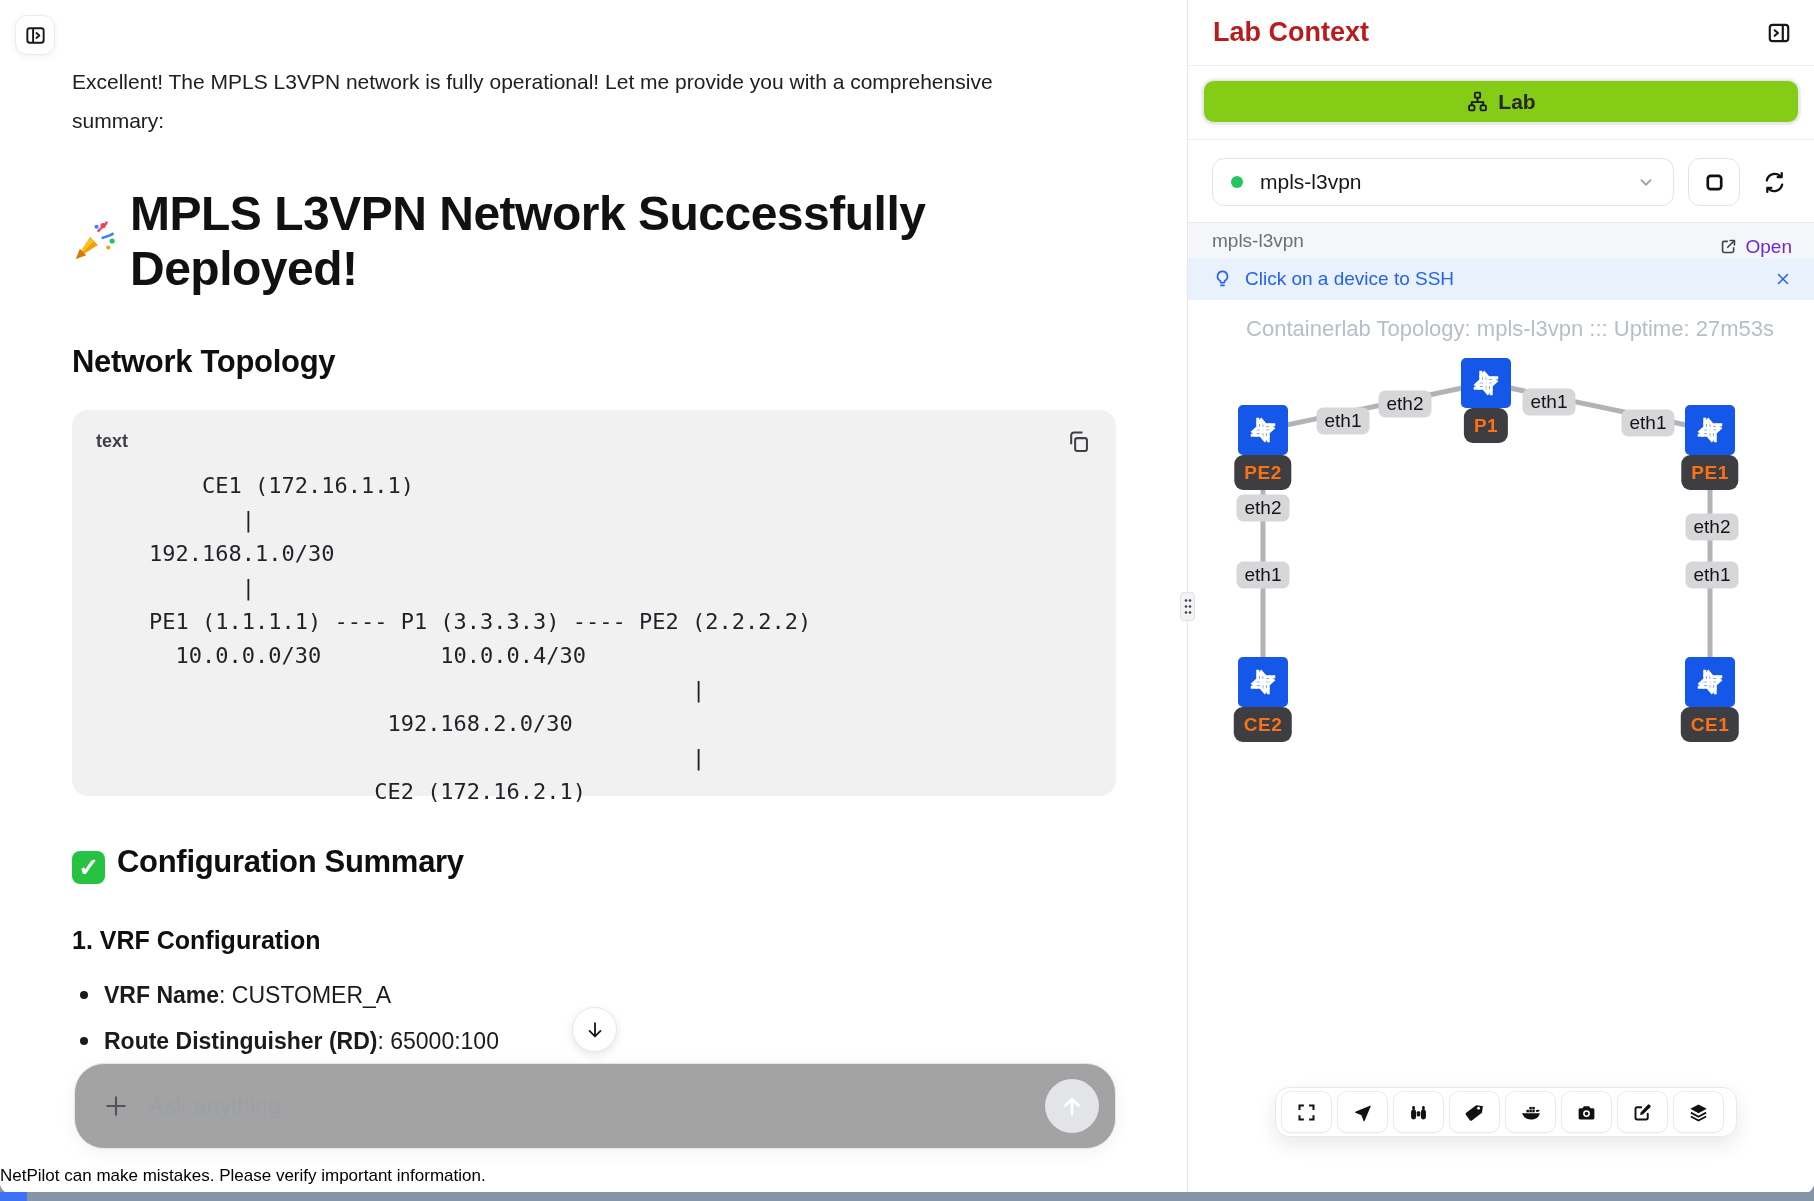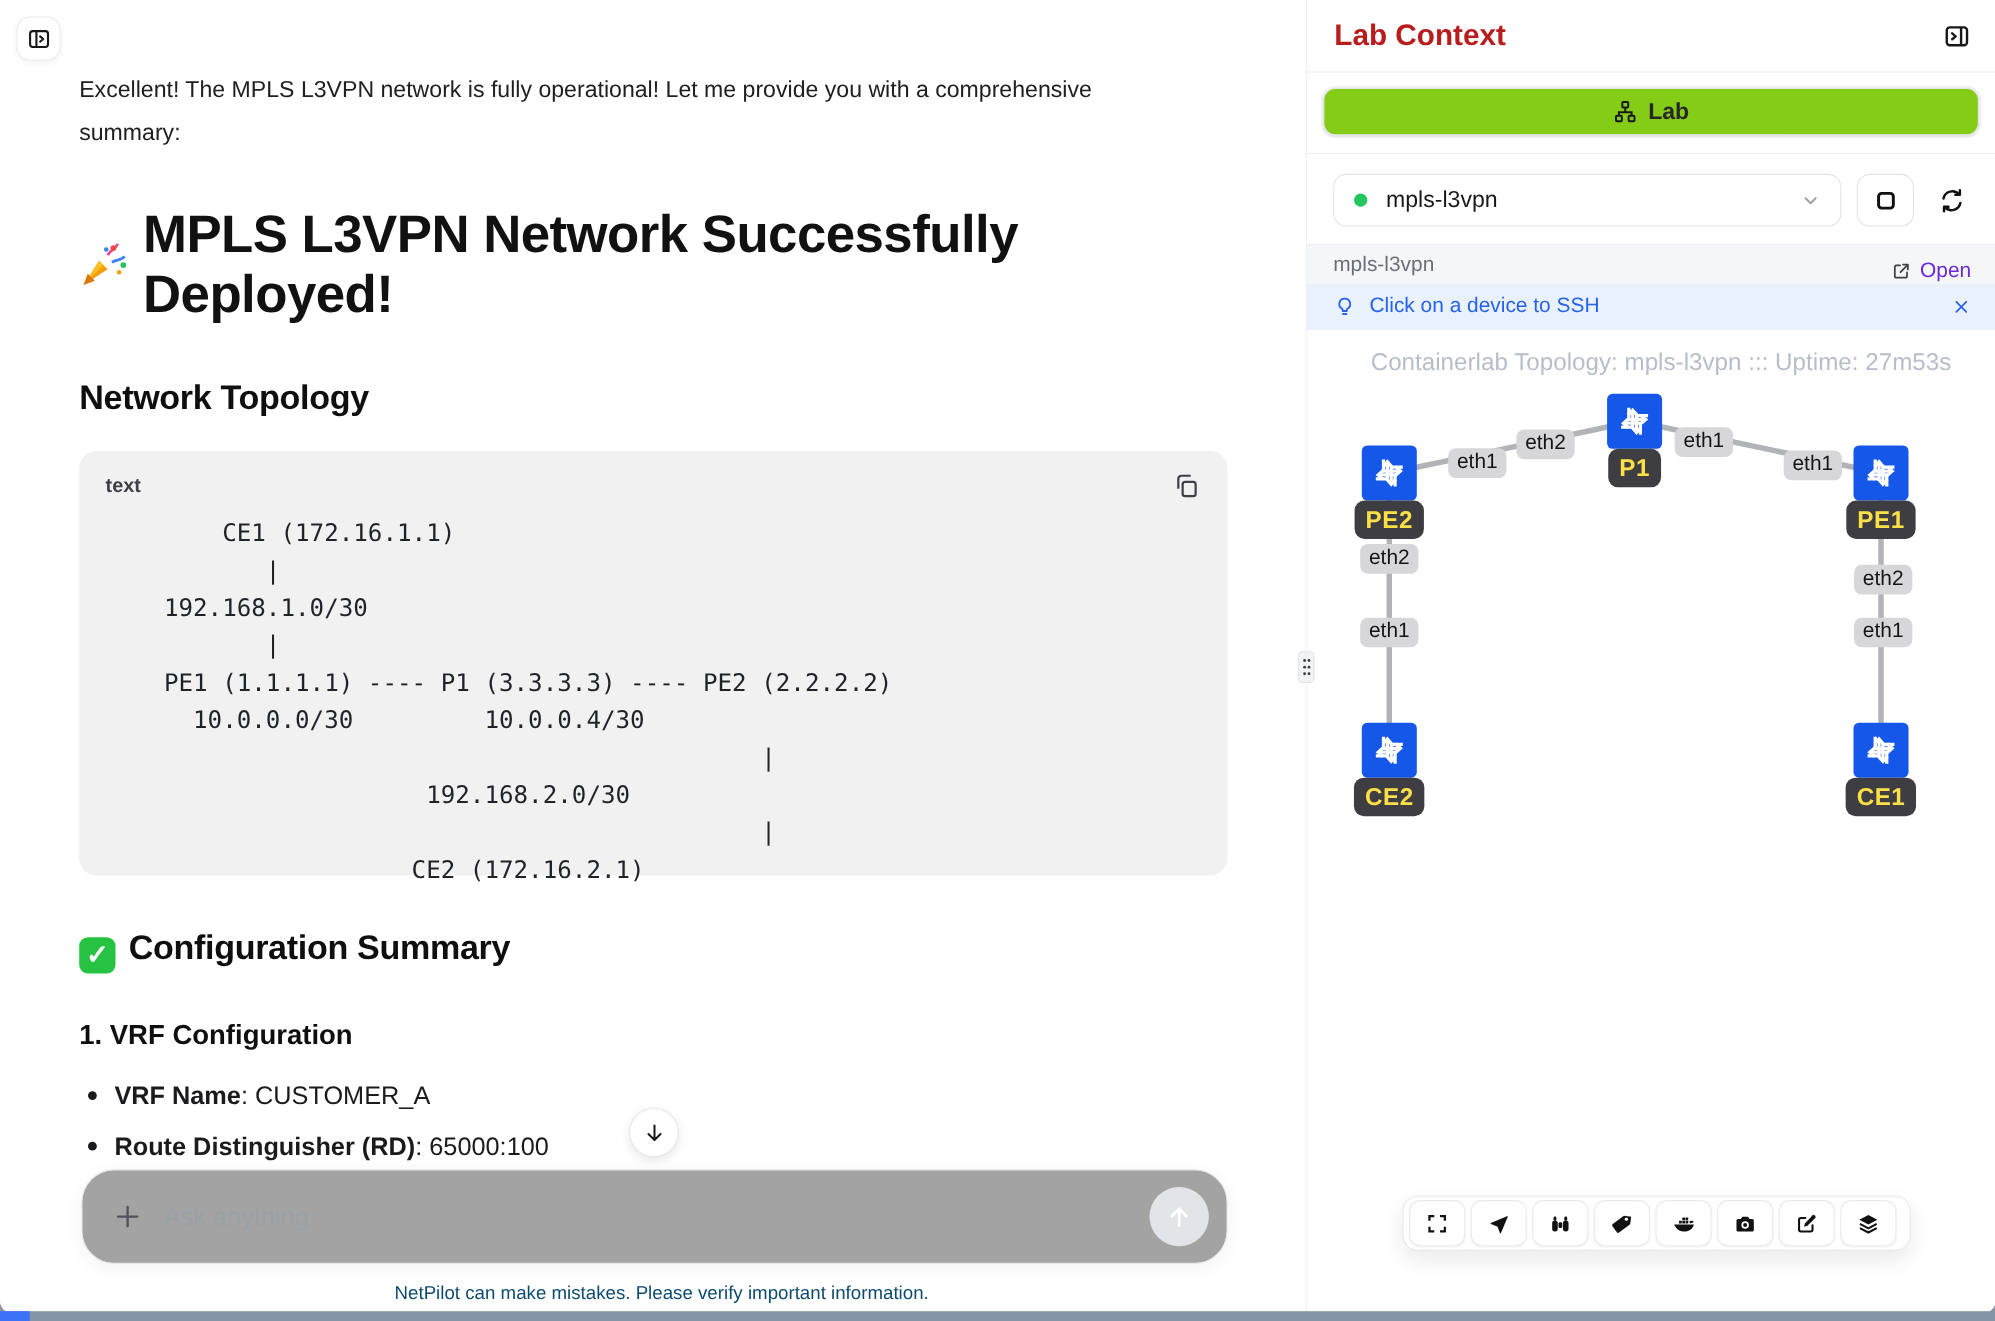--- a/index.html
+++ b/index.html
@@ -49,21 +49,21 @@
   .composer { position:absolute; left:74px; bottom:45px; width:1042px; height:86px; background:#a3a3a3;
       border:1px solid #e6e7ea; border-radius:30px; box-shadow:0 4px 18px rgba(0,0,0,.05);
       display:flex; align-items:center; padding:0 16px 0 26px; }
   .composer .plus { width:30px; height:30px; flex:0 0 auto; display:flex; align-items:center; justify-content:center; cursor:pointer; }
   .composer input { flex:1; border:none; outline:none; font-size:23px; color:#18181b; margin-left:18px;
       font-family:"Liberation Sans", sans-serif; background:transparent; }
   .composer input::placeholder { color:#9aa0a8; }
   .send-btn { width:54px; height:54px; border-radius:50%; background:#e3e4e8; border:none; flex:0 0 auto;
       display:flex; align-items:center; justify-content:center; cursor:pointer; }
 
-  .chat-footer { position:absolute; left:0; right:0; bottom:8px; text-align:center; font-size:17px; color:#0c4a6e;padding-left:16px; }
+  .chat-footer { position:absolute; left:0; right:0; bottom:8px; text-align:left; font-size:17px; color:#000000; }
 
   
   .v-divider { width:1px; background:#e4e6ea; flex:0 0 auto; }
   .drag-handle { position:absolute; left:1180px; top:592px; width:15px; height:29px; background:#f2f3f5;
       border:1px solid #e1e2e6; border-radius:4px; display:flex; align-items:center; justify-content:center; cursor:col-resize; z-index:5; }
 
   
   .lab-panel { position:relative; width:626px; height:100%; background:#fff; flex:0 0 auto; display:flex; flex-direction:column; }
 
   .panel-header { height:66px; display:flex; align-items:center; justify-content:space-between;
@@ -95,21 +95,21 @@
   .ssh-banner .close { cursor:pointer; display:flex; }
 
   .topo { position:relative; flex:1; background:#fff; overflow:hidden; }
   .topo-caption { margin-top:16px; text-align:center; font-size:22px; color:#b7bdc9; padding-left:18px; }
 
   .topo svg.edges { position:absolute; left:0; top:0; }
 
   .node { position:absolute; width:50px; height:50px; border-radius:5px; background:#1557e8;
       display:flex; align-items:center; justify-content:center; cursor:pointer; z-index:2; }
   .node-label { position:absolute; transform:translateX(-50%); height:35px; background:#3d3d42; border-radius:9px;
-      color:#fde047; font-weight:700; font-size:22px; display:flex; align-items:center; justify-content:center;
+      color:#f97316; font-weight:700; font-size:19px; display:flex; align-items:center; justify-content:center;
       padding:0 10px; z-index:3; cursor:pointer; letter-spacing:0.5px; }
   .edge-label { position:absolute; transform:translate(-50%,-50%); background:#d7d7d9; border-radius:7px;
       font-size:19px; color:#141519; padding:2px 8px 3px; z-index:2; }
 
   .topo-toolbar { position:absolute; left:87px; bottom:57px; width:462px; height:50px; background:#fff;
       border:1px solid #e8e9ec; border-radius:14px; box-shadow:0 8px 20px rgba(0,0,0,.09);
       display:flex; align-items:center; gap:5px; padding:0 5px; }
   .tool-btn { width:51px; height:42px; background:#fff; border:1px solid #ebebee; border-radius:10px;
       display:flex; align-items:center; justify-content:center; cursor:pointer; box-shadow:0 1px 2px rgba(0,0,0,.04); }
 

